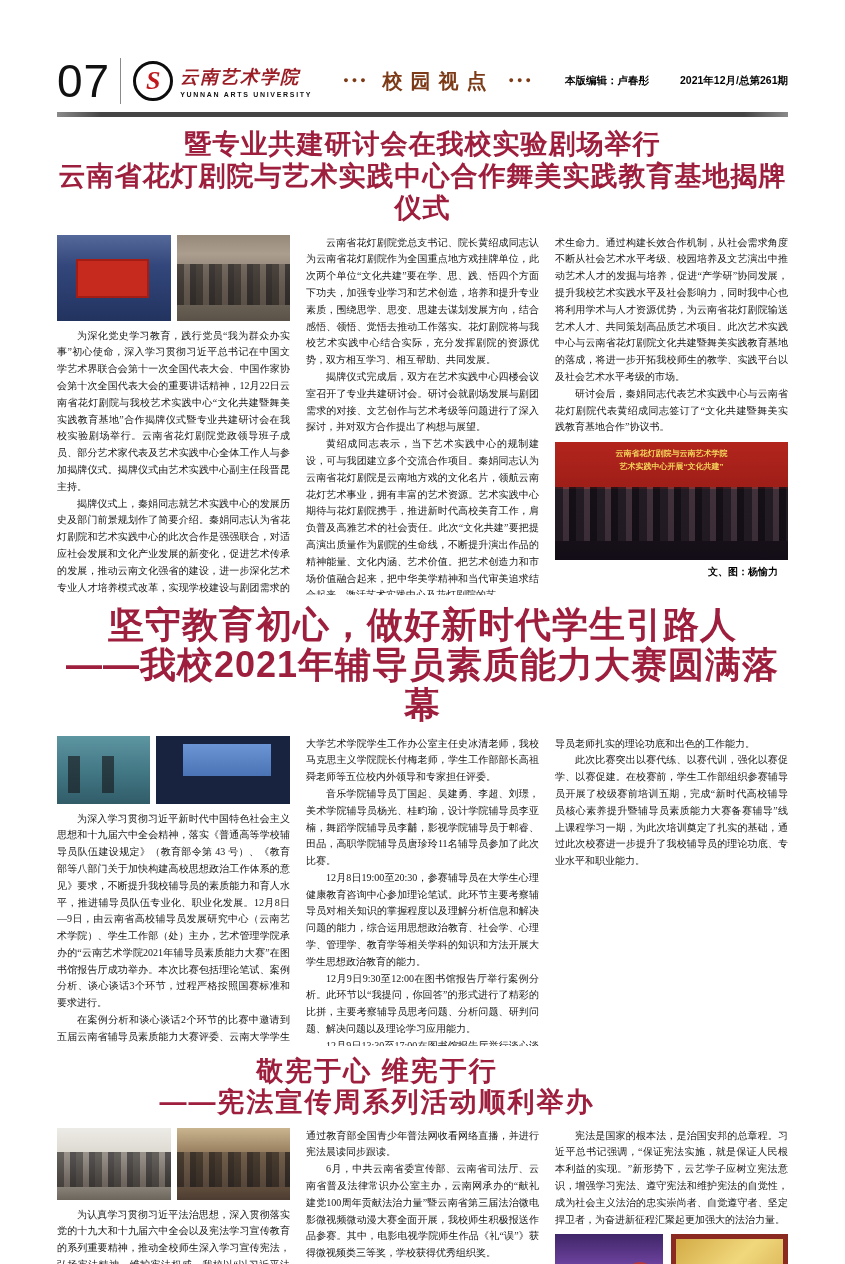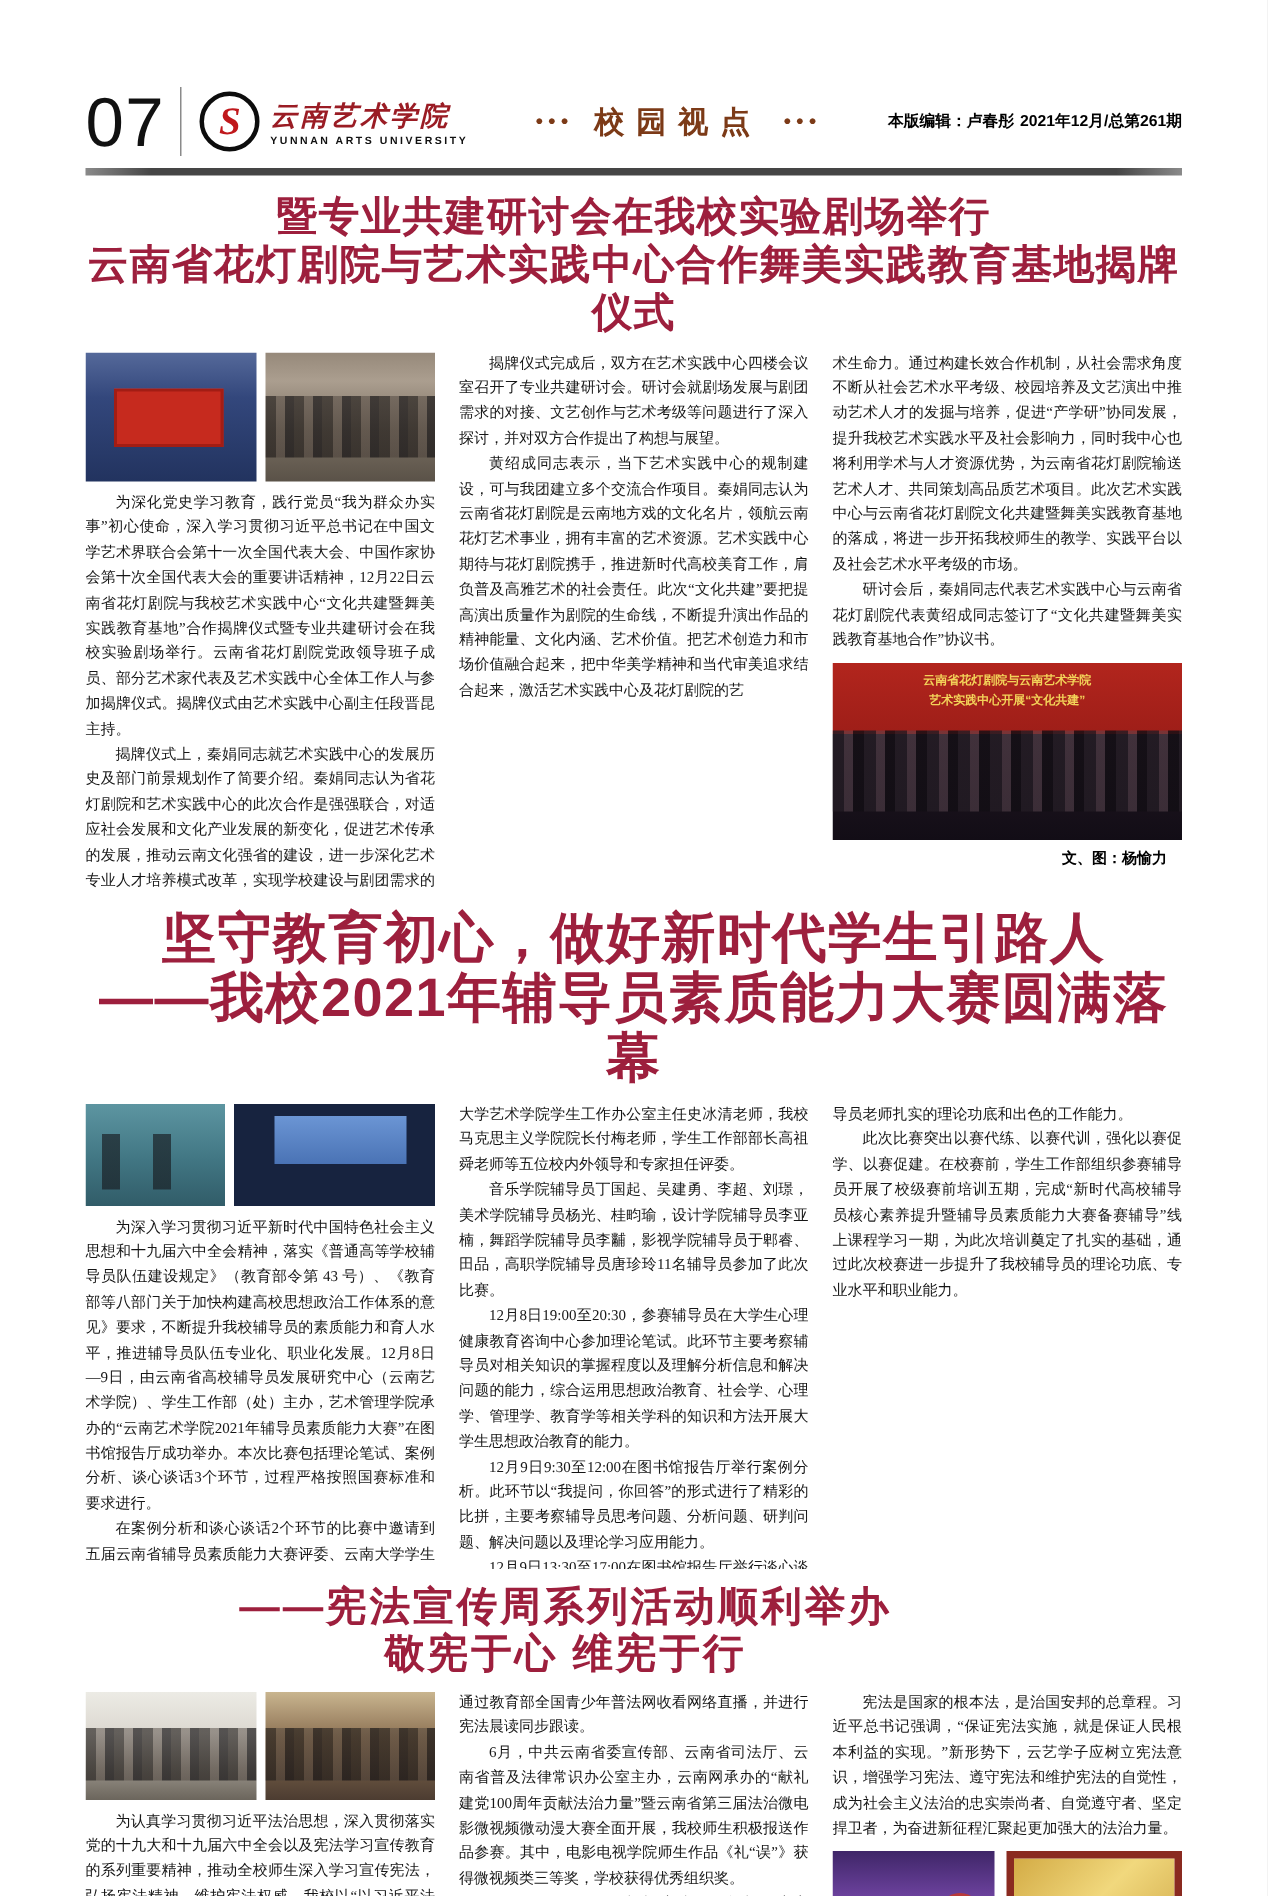--- a/index.html
+++ b/index.html
@@ -34,21 +34,21 @@
     font-size:7px; letter-spacing:1.7px; color:#111; margin-top:2px; white-space:nowrap;
   }
   .section{
     flex:1; display:flex; align-items:center; justify-content:center; gap:14px;
     color:#7c3a17; font-family:"Liberation Sans","DejaVu Sans",sans-serif;
   }
   .section .dots{ font-size:9px; letter-spacing:3px; padding-bottom:2px; }
   .section .stitle{ font-size:20px; font-weight:900; letter-spacing:8px; }
   .hdr-info{
     font-family:"Liberation Sans","DejaVu Sans",sans-serif; font-weight:bold;
-    font-size:10.5px; color:#000; white-space:nowrap; display:flex; gap:4px;
+    font-size:10.5px; color:#000; white-space:nowrap; display:flex; gap:31px;
   }
   .hrule{
     height:5px; margin-top:4px;
     background:linear-gradient(90deg,#8a8a8a,#454545 6%,#454545 94%,#8a8a8a);
   }
   
   .headline{
     text-align:center; color:#9d1f3d;
     font-family:"Liberation Sans","DejaVu Sans",sans-serif; font-weight:900;
   }
@@ -159,20 +159,21 @@
     <div class="body3 b-a1">
       <div class="col">
         <div class="photo-row">
           <div class="ph a1p1"></div>
           <div class="ph a1p2 crowd"></div>
         </div>
         <p class="ind">为深化党史学习教育，践行党员“我为群众办实事”初心使命，深入学习贯彻习近平总书记在中国文学艺术界联合会第十一次全国代表大会、中国作家协会第十次全国代表大会的重要讲话精神，12月22日云南省花灯剧院与我校艺术实践中心“文化共建暨舞美实践教育基地”合作揭牌仪式暨专业共建研讨会在我校实验剧场举行。云南省花灯剧院党政领导班子成员、部分艺术家代表及艺术实践中心全体工作人与参加揭牌仪式。揭牌仪式由艺术实践中心副主任段晋昆主持。</p>
         <p class="ind">揭牌仪式上，秦娟同志就艺术实践中心的发展历史及部门前景规划作了简要介绍。秦娟同志认为省花灯剧院和艺术实践中心的此次合作是强强联合，对适应社会发展和文化产业发展的新变化，促进艺术传承的发展，推动云南文化强省的建设，进一步深化艺术专业人才培养模式改革，实现学校建设与剧团需求的有效对接具有重要意义。</p>
       </div>
       <div class="col">
+        <p class="ind">云南省花灯剧院党总支书记、院长黄绍成同志认为云南省花灯剧院作为全国重点地方戏挂牌单位，此次两个单位“文化共建”要在学、思、践、悟四个方面下功夫，加强专业学习和艺术创造，培养和提升专业素质，围绕思学、思变、思建去谋划发展方向，结合感悟、领悟、觉悟去推动工作落实。花灯剧院将与我校艺术实践中心结合实际，充分发挥剧院的资源优势，双方相互学习、相互帮助、共同发展。</p>
         <p class="ind">揭牌仪式完成后，双方在艺术实践中心四楼会议室召开了专业共建研讨会。研讨会就剧场发展与剧团需求的对接、文艺创作与艺术考级等问题进行了深入探讨，并对双方合作提出了构想与展望。</p>
         <p class="ind">黄绍成同志表示，当下艺术实践中心的规制建设，可与我团建立多个交流合作项目。秦娟同志认为云南省花灯剧院是云南地方戏的文化名片，领航云南花灯艺术事业，拥有丰富的艺术资源。艺术实践中心期待与花灯剧院携手，推进新时代高校美育工作，肩负普及高雅艺术的社会责任。此次“文化共建”要把提高演出质量作为剧院的生命线，不断提升演出作品的精神能量、文化内涵、艺术价值。把艺术创造力和市场价值融合起来，把中华美学精神和当代审美追求结合起来，激活艺术实践中心及花灯剧院的艺</p>
       </div>
       <div class="col">
         <p>术生命力。通过构建长效合作机制，从社会需求角度不断从社会艺术水平考级、校园培养及文艺演出中推动艺术人才的发掘与培养，促进“产学研”协同发展，提升我校艺术实践水平及社会影响力，同时我中心也将利用学术与人才资源优势，为云南省花灯剧院输送艺术人才、共同策划高品质艺术项目。此次艺术实践中心与云南省花灯剧院文化共建暨舞美实践教育基地的落成，将进一步开拓我校师生的教学、实践平台以及社会艺术水平考级的市场。</p>
         <p class="ind">研讨会后，秦娟同志代表艺术实践中心与云南省花灯剧院代表黄绍成同志签订了“文化共建暨舞美实践教育基地合作”协议书。</p>
         <div class="ph a1p3">
           <div class="banner">
             <div>云南省花灯剧院与云南艺术学院</div>
             <div>艺术实践中心开展“文化共建”</div>
@@ -207,22 +208,22 @@
       <div class="col">
         <p>导员老师扎实的理论功底和出色的工作能力。</p>
         <p class="ind">此次比赛突出以赛代练、以赛代训，强化以赛促学、以赛促建。在校赛前，学生工作部组织参赛辅导员开展了校级赛前培训五期，完成“新时代高校辅导员核心素养提升暨辅导员素质能力大赛备赛辅导”线上课程学习一期，为此次培训奠定了扎实的基础，通过此次校赛进一步提升了我校辅导员的理论功底、专业水平和职业能力。</p>
 
       </div>
     </div>
   </section>
 
   <section>
     <div class="headline hl-a3">
+      <div class="l">敬宪于心  维宪于行</div>
       <div class="l">——宪法宣传周系列活动顺利举办</div>
-      <div class="l">敬宪于心  维宪于行</div>
     </div>
     <div class="body3 b-a3">
       <div class="col">
         <div class="photo-row">
           <div class="ph a3p1 crowd"></div>
           <div class="ph a3p2 crowd"></div>
         </div>
         <p class="ind">为认真学习贯彻习近平法治思想，深入贯彻落实党的十九大和十九届六中全会以及宪法学习宣传教育的系列重要精神，推动全校师生深入学习宣传宪法，弘扬宪法精神，维护宪法权威。我校以“以习近平法治思想为指引，坚定不移走中国特色社会主义法治道路”主题组织开展了宪法宣传周系列活动，积极开展宪法宣传教育，大力营造尊法、学法、守法、用法的良好氛围。12月3日9：00，我校组织师生</p>
       </div>
       <div class="col">

